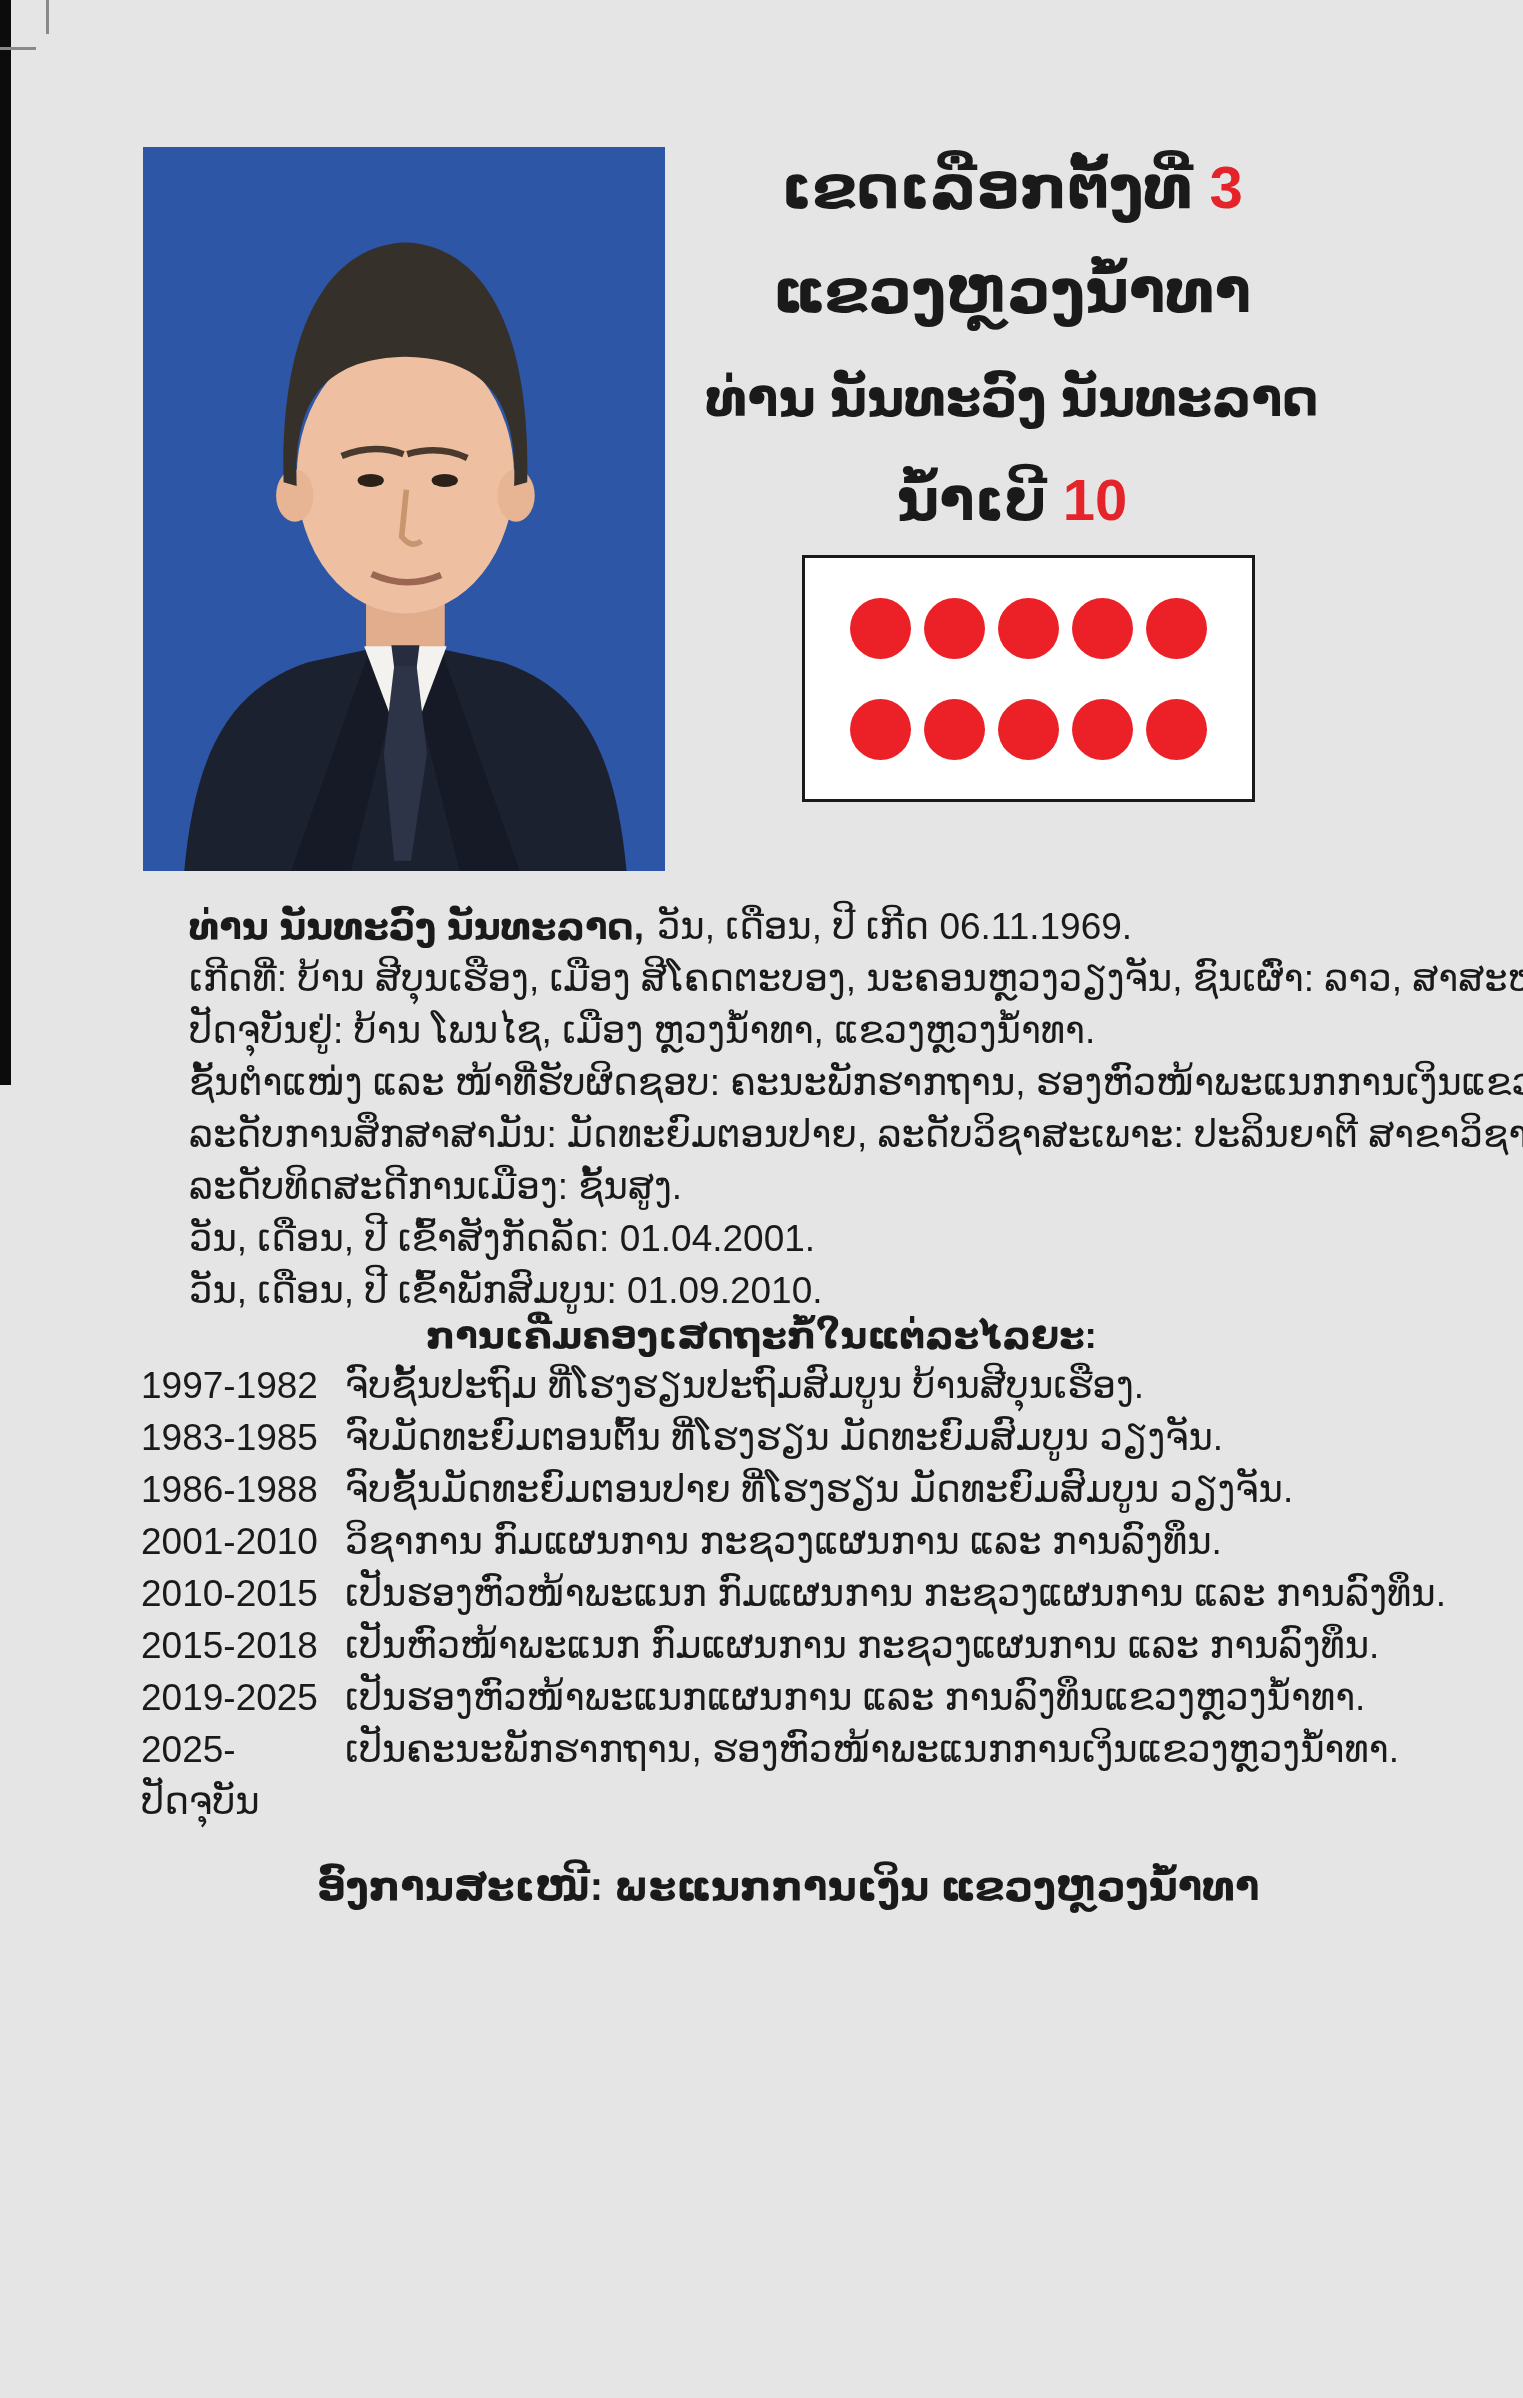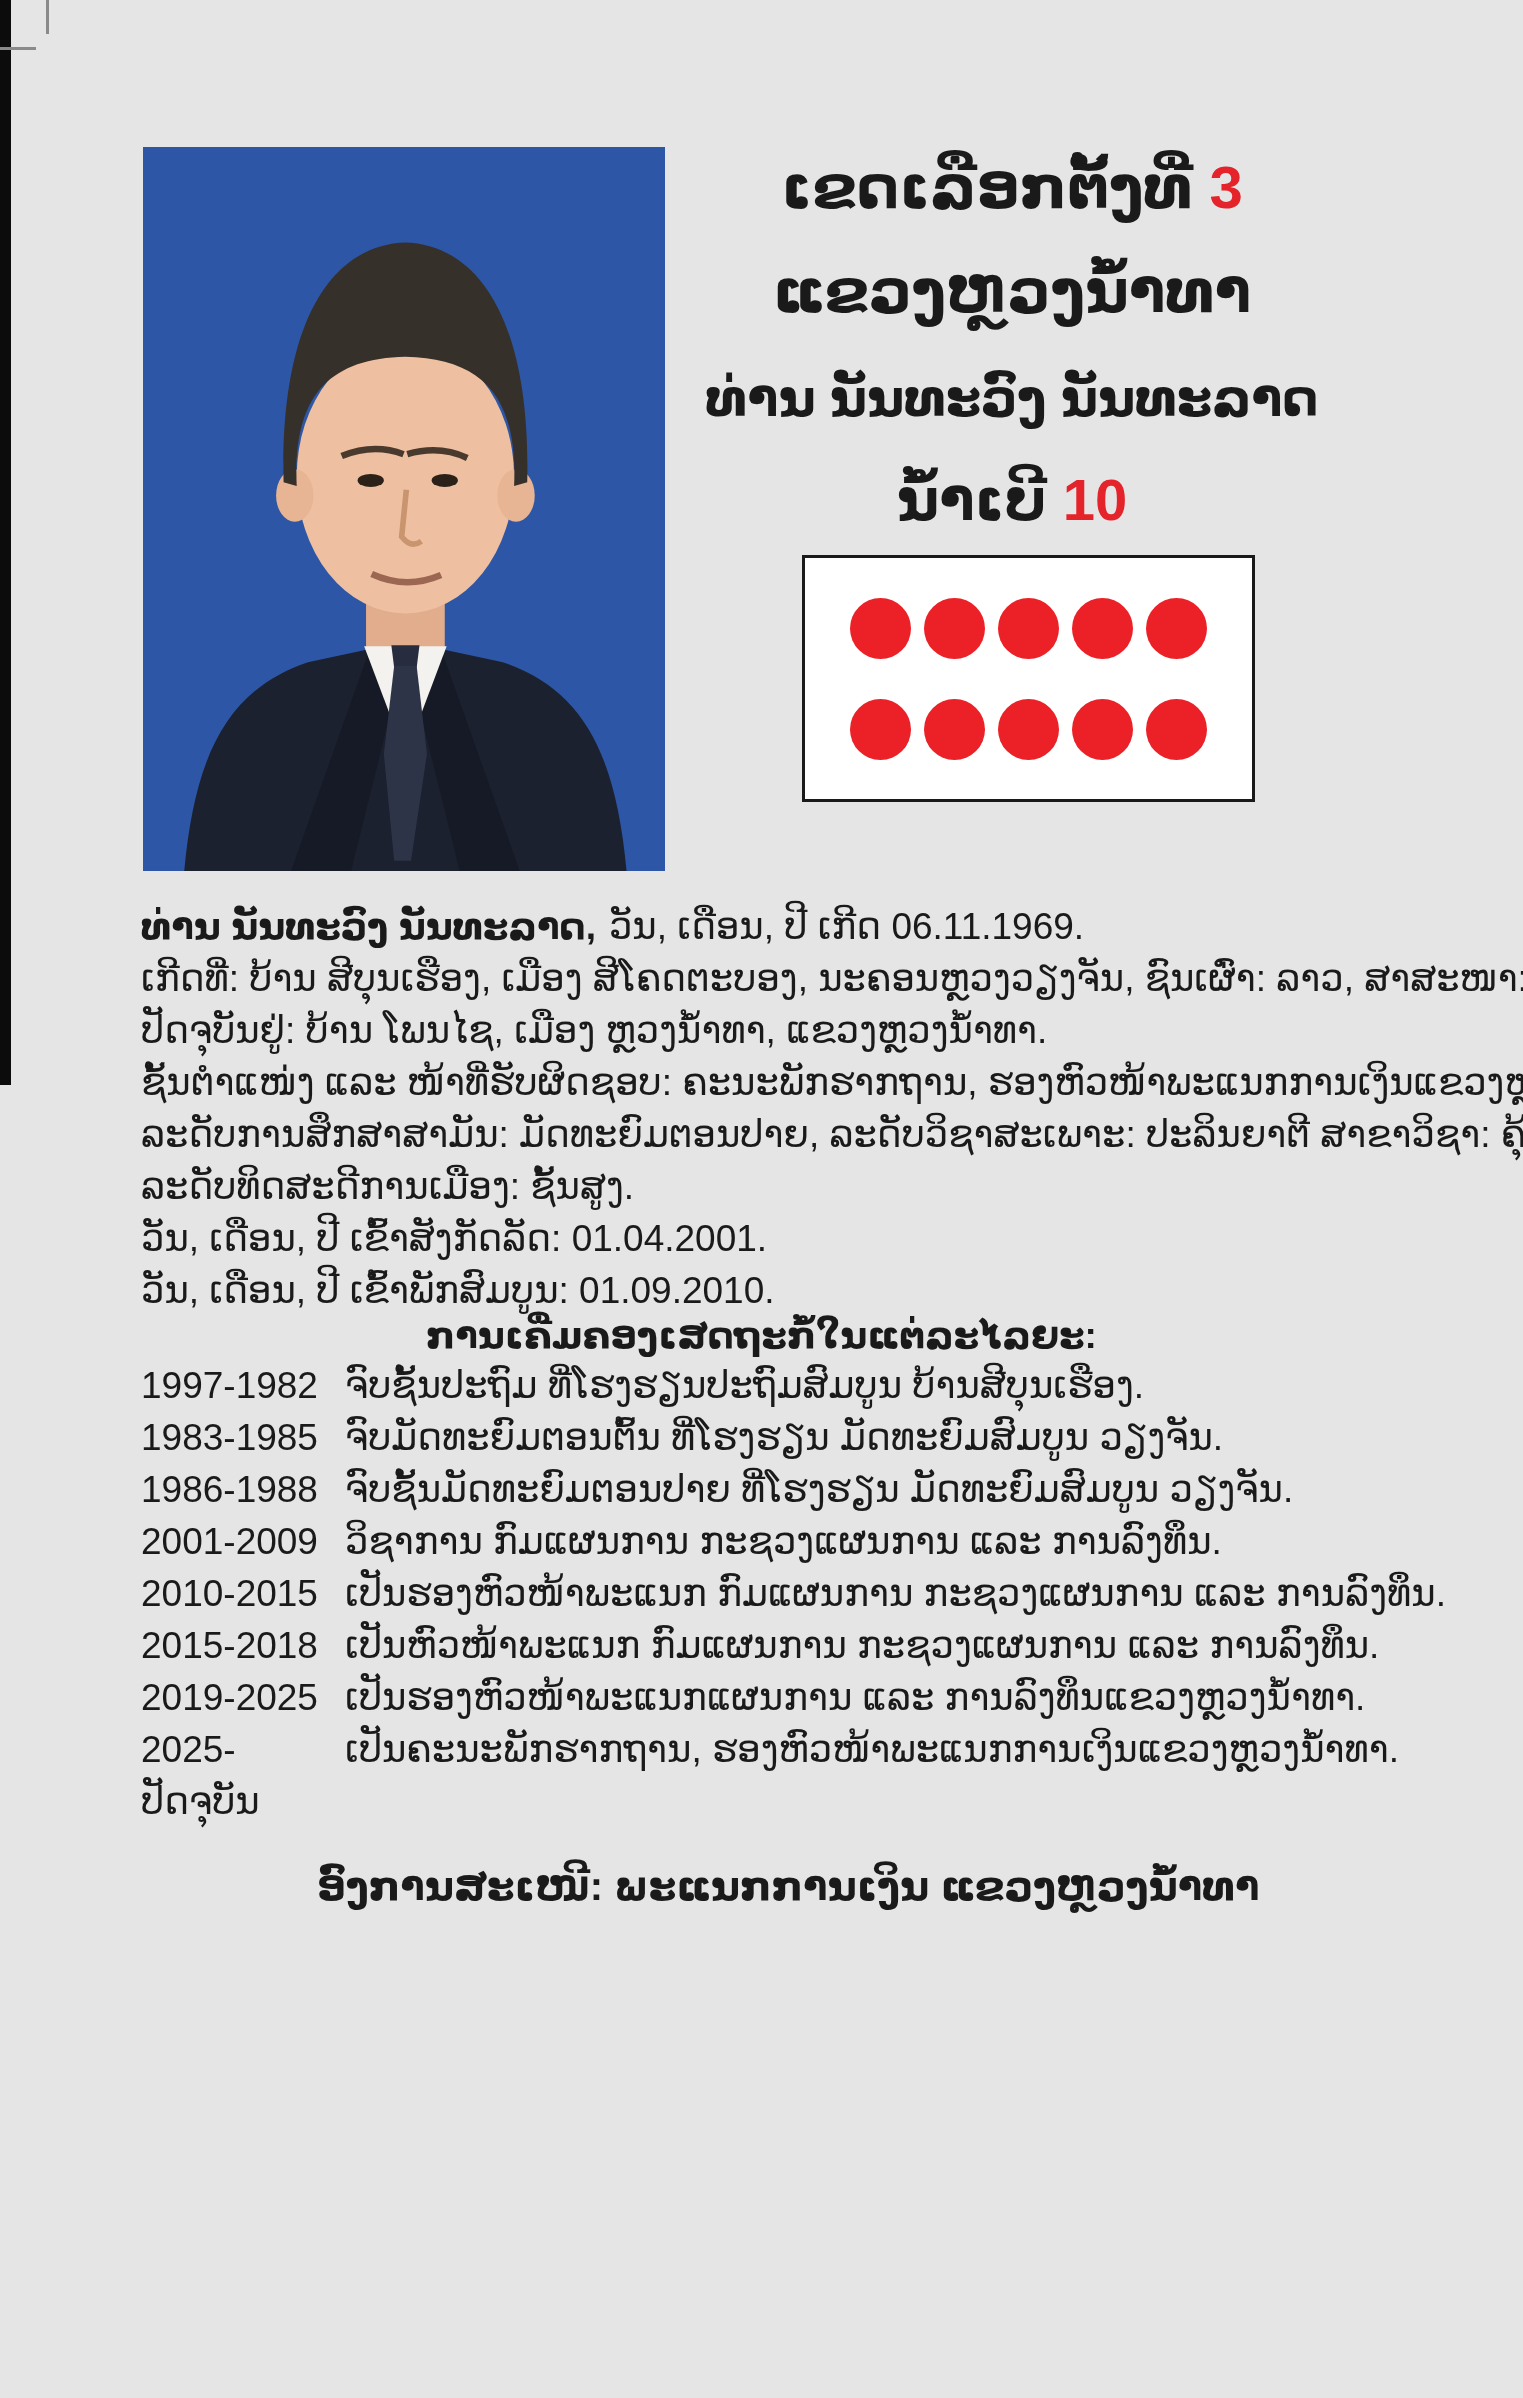--- a/index.html
+++ b/index.html
@@ -42,21 +42,21 @@
     box-sizing:border-box;border:3.7px solid #1a1a1a;background:#ffffff;
     display:flex;flex-direction:column;justify-content:center;gap:40px;
     padding:0 45px;
   }
   .dot-row{display:flex;justify-content:space-between;}
   .dot{width:61px;height:61px;border-radius:50%;background:#ec2127;}
 
   
   .bio{position:absolute;left:141px;top:901px;width:1265px;font-size:37px;line-height:52px;}
   .bio-line{white-space:nowrap;}
-  .bio-bold{font-weight:bold;}
+  .bio-bold{font-weight:bold;margin-left:48px;}
   .bio-bold:not(:empty){margin-right:13px;}
 
   
   .activity-heading{
     position:absolute;left:0;top:1310px;width:1523px;
     text-align:center;font-weight:bold;font-size:37px;line-height:51px;
   }
 
   
   .timeline{position:absolute;left:141px;top:1360px;width:1293px;font-size:37px;line-height:52px;}
@@ -163,21 +163,21 @@
       </div>
     <div class="t-row">
         <span class="t-years">1983-1985</span>
         <span class="t-desc">ຈົບມັດທະຍົມຕອນຕົ້ນ ທີ່ໂຮງຮຽນ ມັດທະຍົມສົມບູນ ວຽງຈັນ.</span>
       </div>
     <div class="t-row">
         <span class="t-years">1986-1988</span>
         <span class="t-desc">ຈົບຊັ້ນມັດທະຍົມຕອນປາຍ ທີ່ໂຮງຮຽນ ມັດທະຍົມສົມບູນ ວຽງຈັນ.</span>
       </div>
     <div class="t-row">
-        <span class="t-years">2001-2009</span>
+        <span class="t-years">2001-2010</span>
         <span class="t-desc">ວິຊາການ ກົມແຜນການ ກະຊວງແຜນການ ແລະ ການລົງທຶນ.</span>
       </div>
     <div class="t-row">
         <span class="t-years">2010-2015</span>
         <span class="t-desc">ເປັນຮອງຫົວໜ້າພະແນກ ກົມແຜນການ ກະຊວງແຜນການ ແລະ ການລົງທຶນ.</span>
       </div>
     <div class="t-row">
         <span class="t-years">2015-2018</span>
         <span class="t-desc">ເປັນຫົວໜ້າພະແນກ ກົມແຜນການ ກະຊວງແຜນການ ແລະ ການລົງທຶນ.</span>
       </div>

